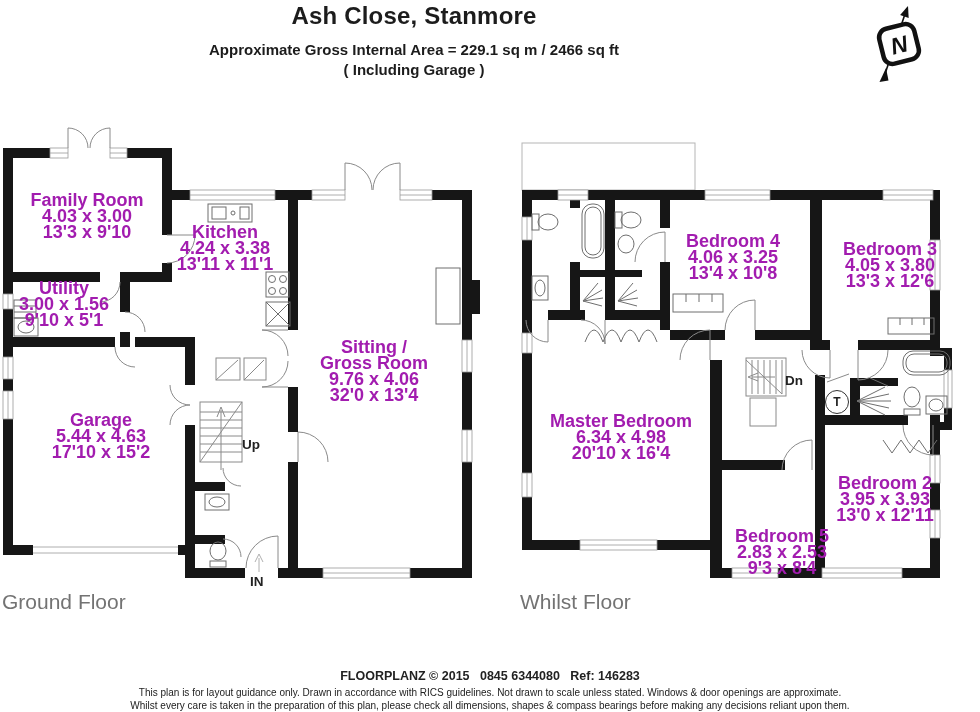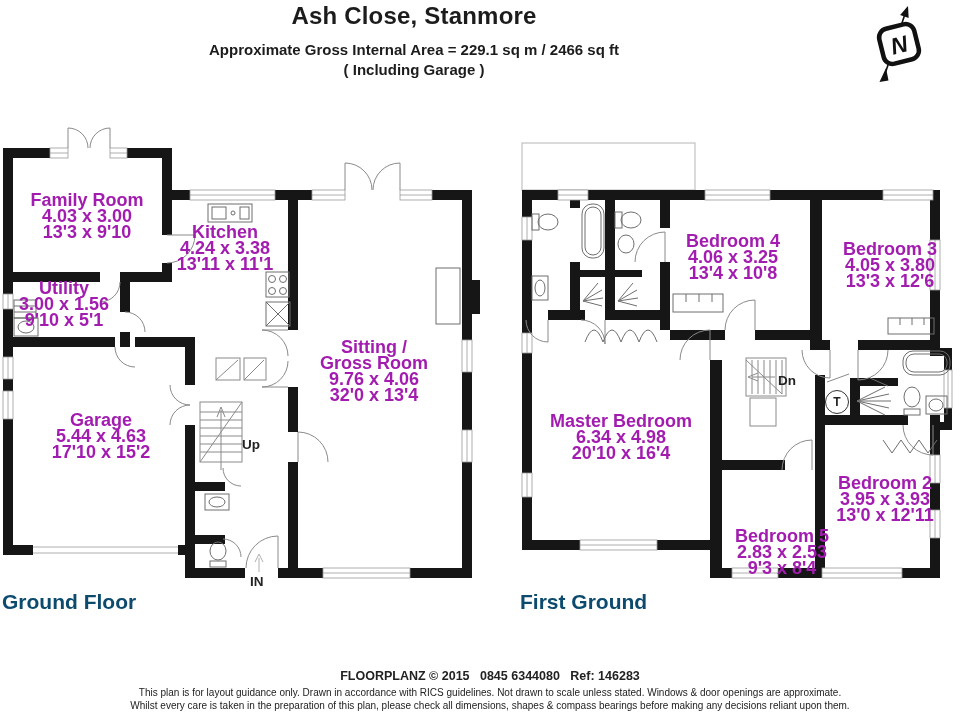--- a/index.html
+++ b/index.html
@@ -5,21 +5,21 @@
   html,body{margin:0;padding:0;background:#fff;}
   .page{position:relative;width:980px;height:712px;background:#fff;overflow:hidden;
         font-family:"Liberation Sans",sans-serif;color:#1c1c1c;}
   .hdr{position:absolute;left:0;width:828px;text-align:center;}
   .title{top:2px;font-size:24px;font-weight:bold;letter-spacing:.2px;}
   .sub1{top:41px;font-size:15px;font-weight:bold;}
   .sub2{top:61px;font-size:15px;font-weight:bold;}
   .room-label{position:absolute;text-align:center;font-size:18px;line-height:16px;
               font-weight:bold;color:#a21caf;white-space:nowrap;}
   .small-label{position:absolute;font-size:13.5px;font-weight:bold;color:#222;white-space:nowrap;}
-  .floor-label{position:absolute;font-size:21px;font-weight:bold;color:#0c4a6e;}
+  .floor-label{position:absolute;font-size:21px;font-weight:normal;color:#737373;}
   .tank{position:absolute;width:22px;height:22px;border:1.6px solid #333;border-radius:50%;
         font-size:12px;line-height:22px;text-align:center;font-weight:bold;color:#222;background:#fff;}
   .footer{position:absolute;left:0;width:980px;text-align:center;color:#222;}
   .f1{top:669px;font-size:12.5px;font-weight:bold;white-space:pre;}
   .f2{top:687px;font-size:10px;}
   .f3{top:700px;font-size:10px;}
   svg{position:absolute;}
   .walls rect{fill:#161616;}
   .win rect{fill:#ffffff;stroke:#9a9a9a;stroke-width:.8;}
   .win line{stroke:#9a9a9a;stroke-width:.8;}
@@ -438,21 +438,21 @@
   <div class="room-label" style="left:707px;top:488px;width:150px;margin-top:40px;">
     <div>Bedroom 5</div>
     <div>2.83 x 2.53</div>
     <div>9'3 x 8'4</div>
   </div>
   <div class="room-label" style="left:810px;top:475px;width:150px;">
     <div>Bedroom 2</div>
     <div>3.95 x 3.93</div>
     <div>13'0 x 12'11</div>
   </div>
-  <div class="small-label" style="left:778px;top:373px;">Dn</div>
+  <div class="small-label" style="left:778px;top:373px;padding-left:7px;">Dn</div>
   <div class="tank" style="left:825px;top:390px;">T</div>
-  <div class="floor-label" style="left:520px;top:590px;">First Ground</div>
+  <div class="floor-label" style="left:520px;top:590px;">Whilst Floor</div>
 
   <div class="footer f1">FLOORPLANZ © 2015   0845 6344080   Ref: 146283</div>
   <div class="footer f3">Whilst every care is taken in the preparation of this plan, please check all dimensions, shapes &amp; compass bearings before making any decisions reliant upon them.</div>
   <div class="footer f2">This plan is for layout guidance only. Drawn in accordance with RICS guidelines. Not drawn to scale unless stated. Windows &amp; door openings are approximate.</div>
 
 </div>
 
 </body></html>

